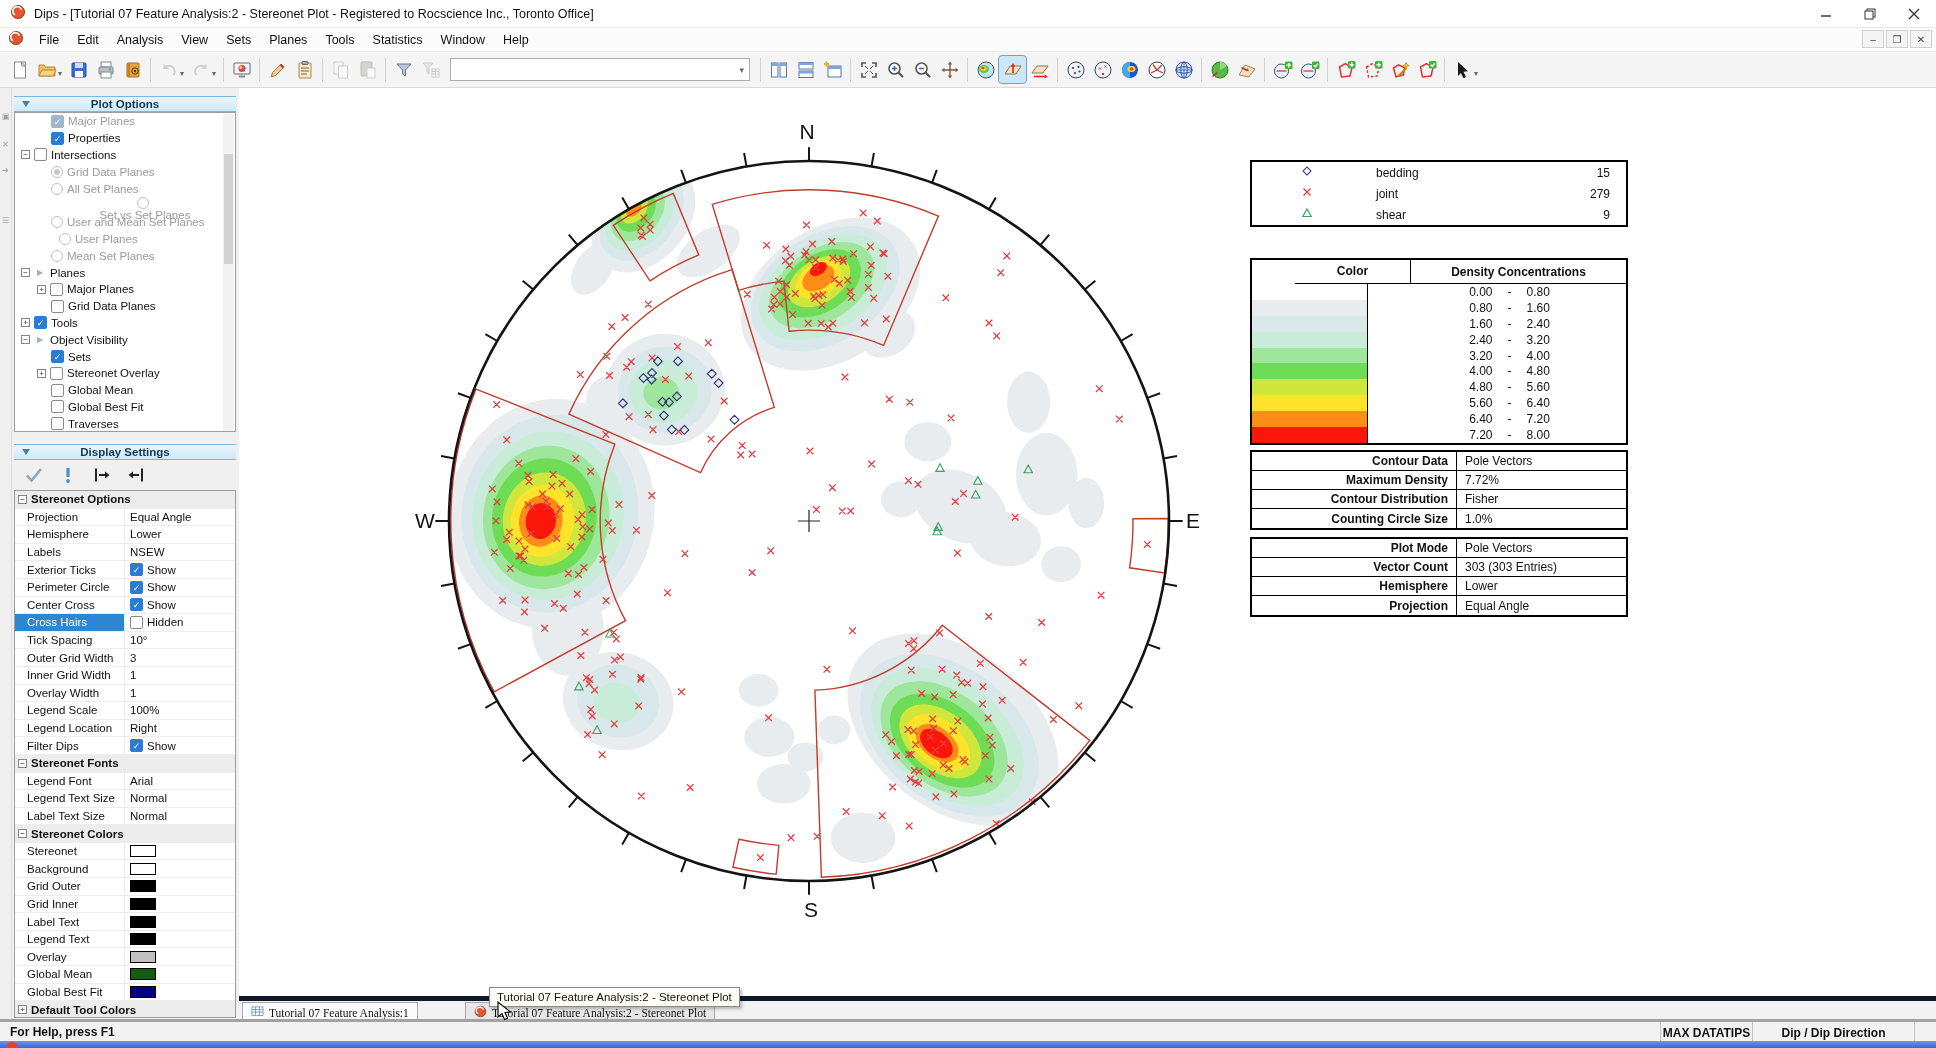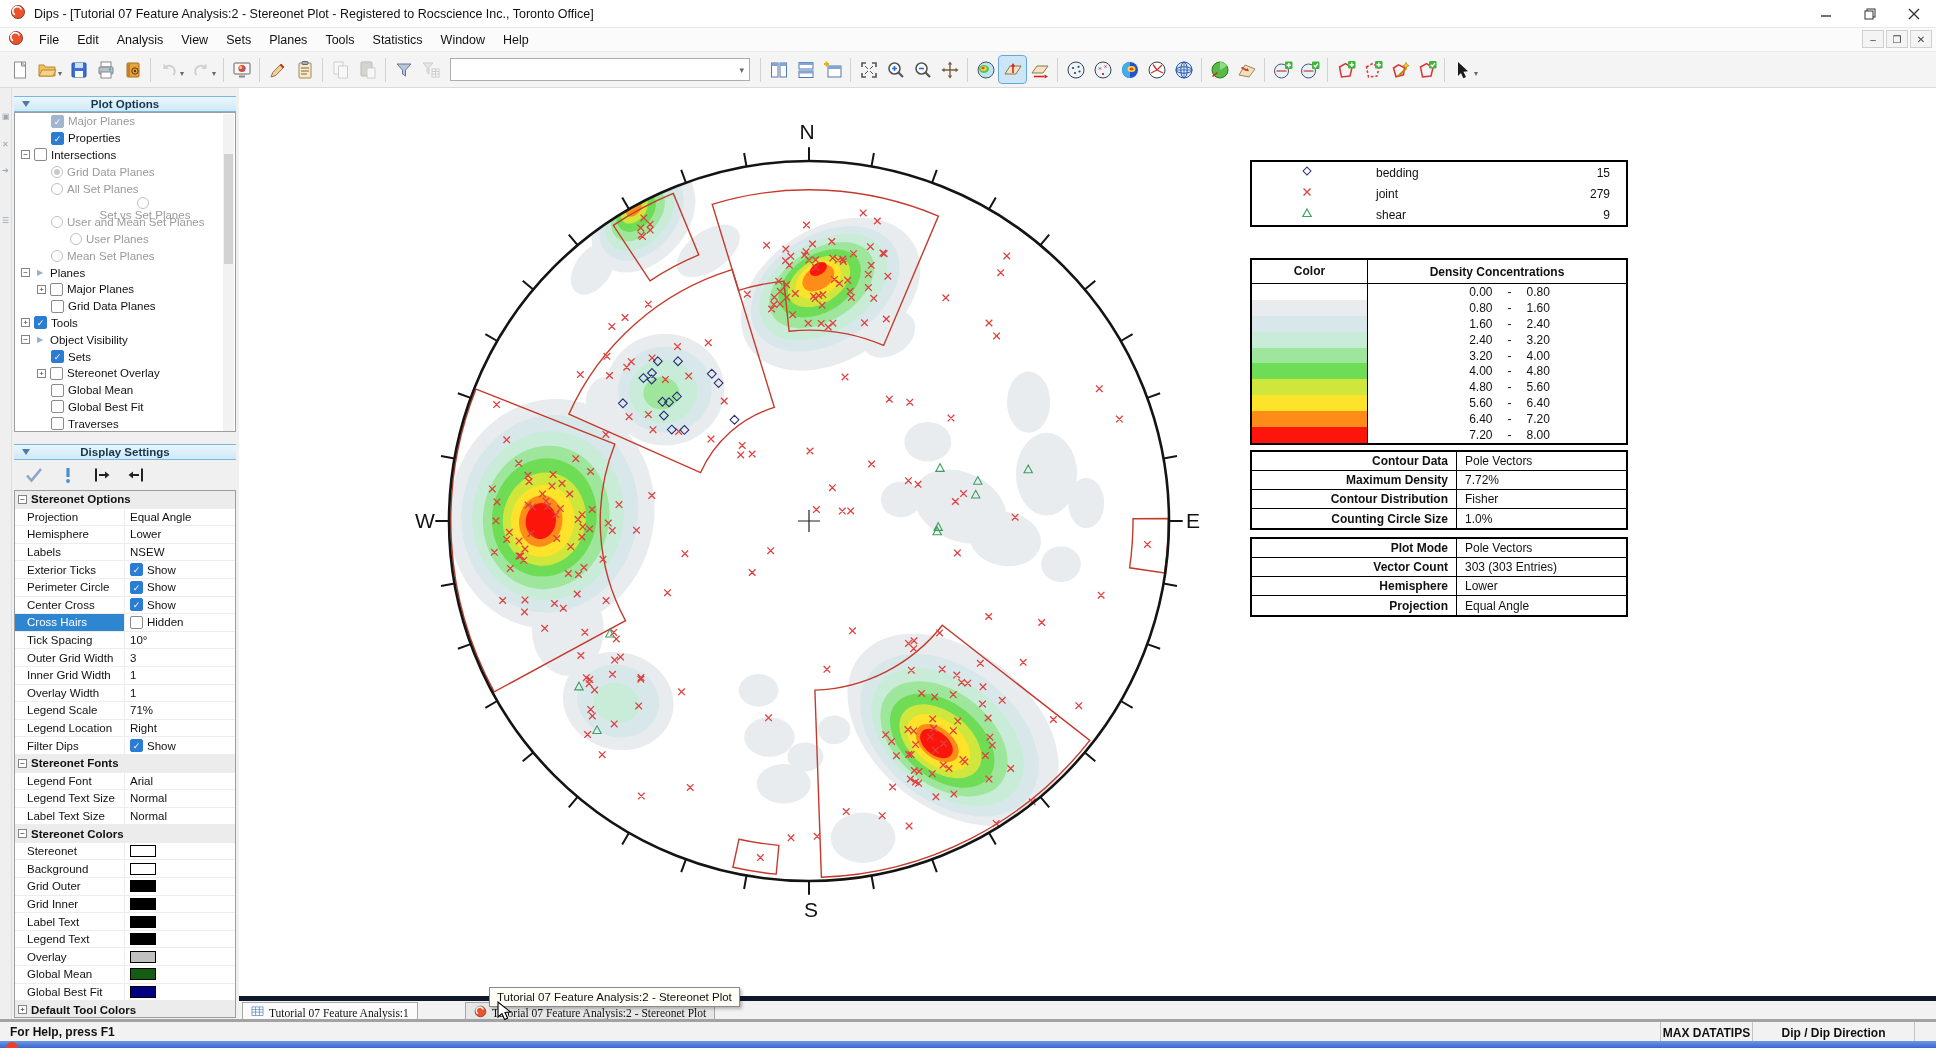--- a/index.html
+++ b/index.html
@@ -74,21 +74,21 @@
   
   .ltable { position:absolute; border:2px solid #000; background:#fff; font-size:12px; }
   .lt-hdr { font-weight:bold; }
   #symtab { left:1250px; top:160px; width:378px; }
   #symtab .row { display:flex; height:21px; align-items:center; }
   #symtab .row.h { height:25px; border-bottom:1.5px solid #000; }
   #symtab .c1 { width:110px; text-align:center; }
   #symtab .c2 { flex:1; padding-left:14px; }
   #symtab .c3 { width:80px; text-align:right; padding-right:16px; }
   #denstab { left:1250px; top:258px; width:378px; }
-  #denstab .hd { display:flex; height:24px; border-bottom:1.5px solid #000; align-items:center; font-weight:bold; }
+  #denstab .hd { display:flex; height:24px; border-bottom:1.5px solid #000; align-items:center; font-weight:bold;margin-left:43px; }
   #denstab .hc1 { width:116px; text-align:center; border-right:1px solid #000; height:100%; line-height:23px; }
   #denstab .hc2 { flex:1; text-align:center; }
   #denstab .band { display:flex; height:15.9px;gap:25px; }
   #denstab .bc { width:116px; border-right:1px solid #000; }
   #denstab .bv { flex:1; display:flex; align-items:center; justify-content:center; }
   #denstab .bv .n1 { width:58px; text-align:right; }
   #denstab .bv .dash { width:34px; text-align:center; }
   #denstab .bv .n2 { width:58px; text-align:left; }
   .infotab { left:1250px; width:378px; }
   .infotab .row { display:flex; height:19px; border-bottom:1px solid #000; }
@@ -488,21 +488,21 @@
           <span class="lbl">All Set Planes</span>
         </div>
         <div class="trow gray" style="padding-left: 36px; flex-direction: column;">
           <span class="radio"></span>
           <span class="lbl">Set vs Set Planes</span>
         </div>
         <div class="trow gray" style="padding-left: 36px;">
           <span class="radio"></span>
           <span class="lbl">User and Mean Set Planes</span>
         </div>
-        <div class="trow gray" style="padding-left: 55px;">
+        <div class="trow gray" style="padding-left: 44px;">
           <span class="radio"></span>
           <span class="lbl">User Planes</span>
         </div>
         <div class="trow gray" style="padding-left: 36px;">
           <span class="radio"></span>
           <span class="lbl">Mean Set Planes</span>
         </div>
         <div class="trow" style="padding-left: 6px;">
           <span class="expander">−</span>
           <span class="bullet">▶</span>
@@ -655,21 +655,21 @@
       </div>
       <div class="grow">
         <span class="gcell-l">Overlay Width</span>
         <span class="gcell-v">
           <span>1</span>
         </span>
       </div>
       <div class="grow">
         <span class="gcell-l">Legend Scale</span>
         <span class="gcell-v">
-          <span>71%</span>
+          <span>100%</span>
         </span>
       </div>
       <div class="grow">
         <span class="gcell-l">Legend Location</span>
         <span class="gcell-v">
           <span>Right</span>
         </span>
       </div>
       <div class="grow">
         <span class="gcell-l">Filter Dips</span>

